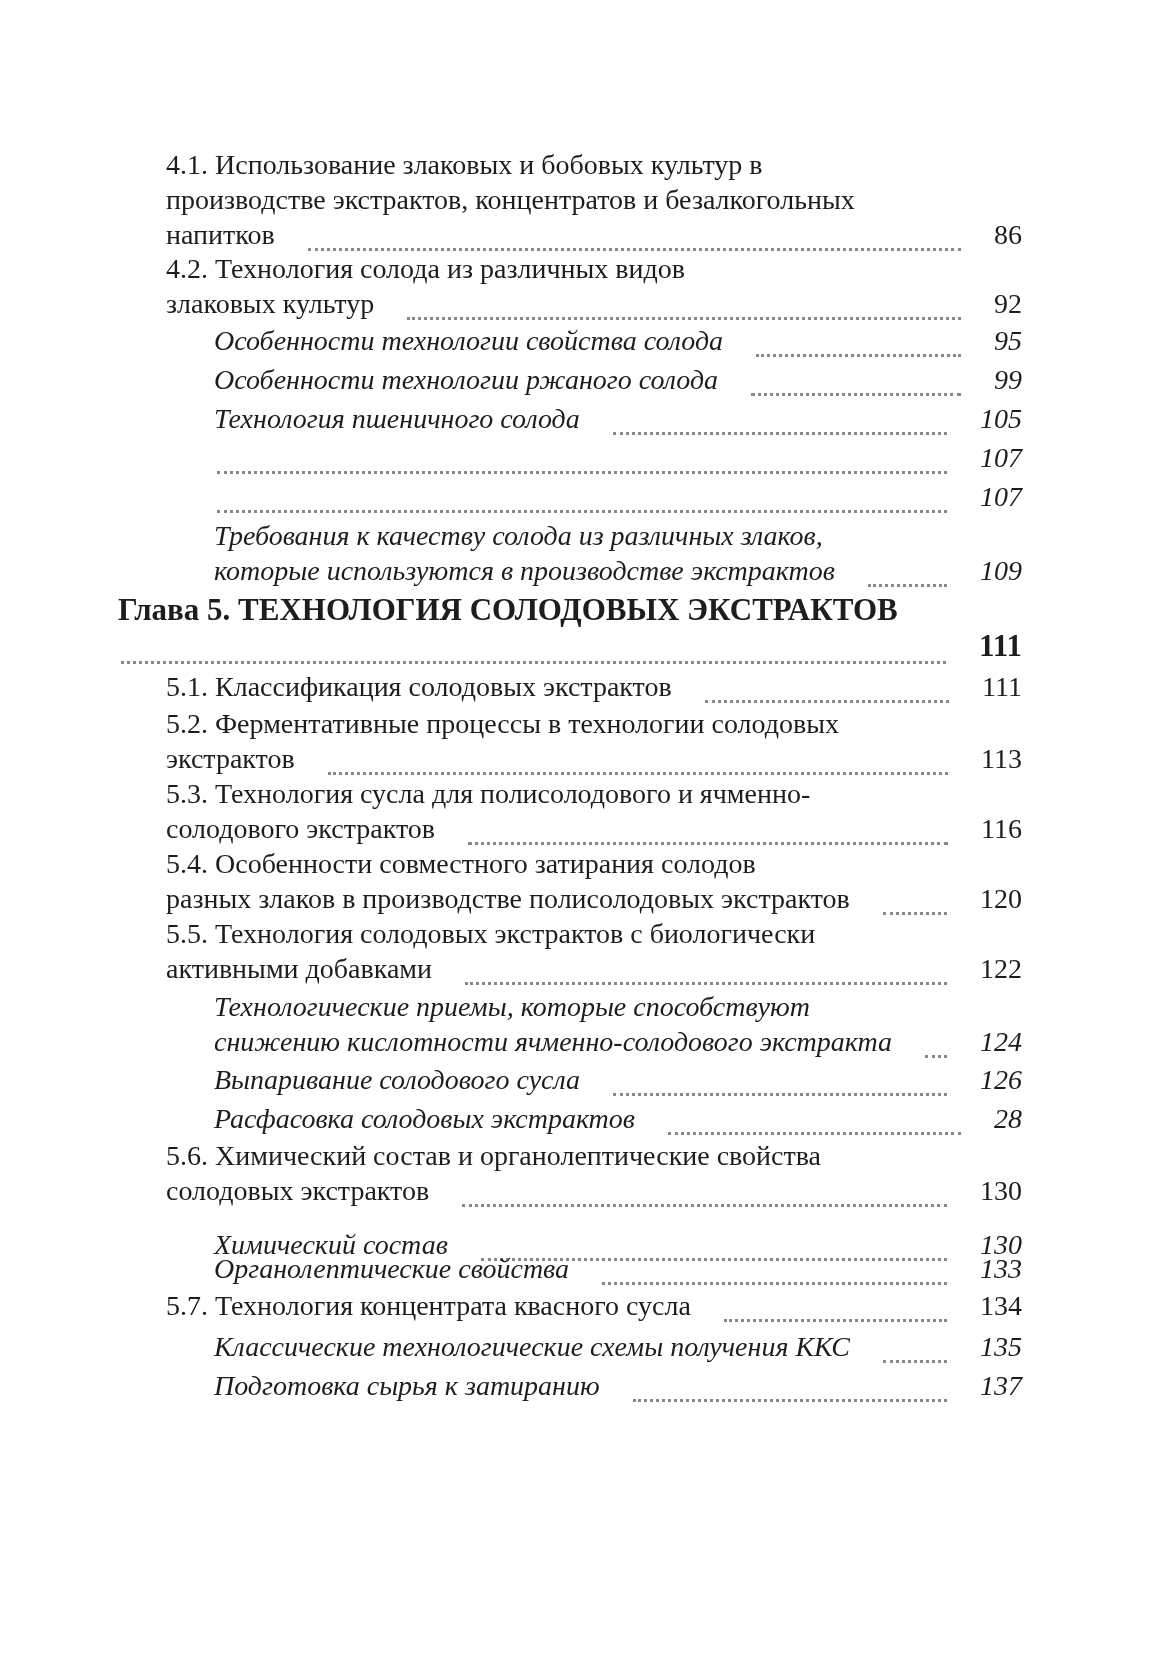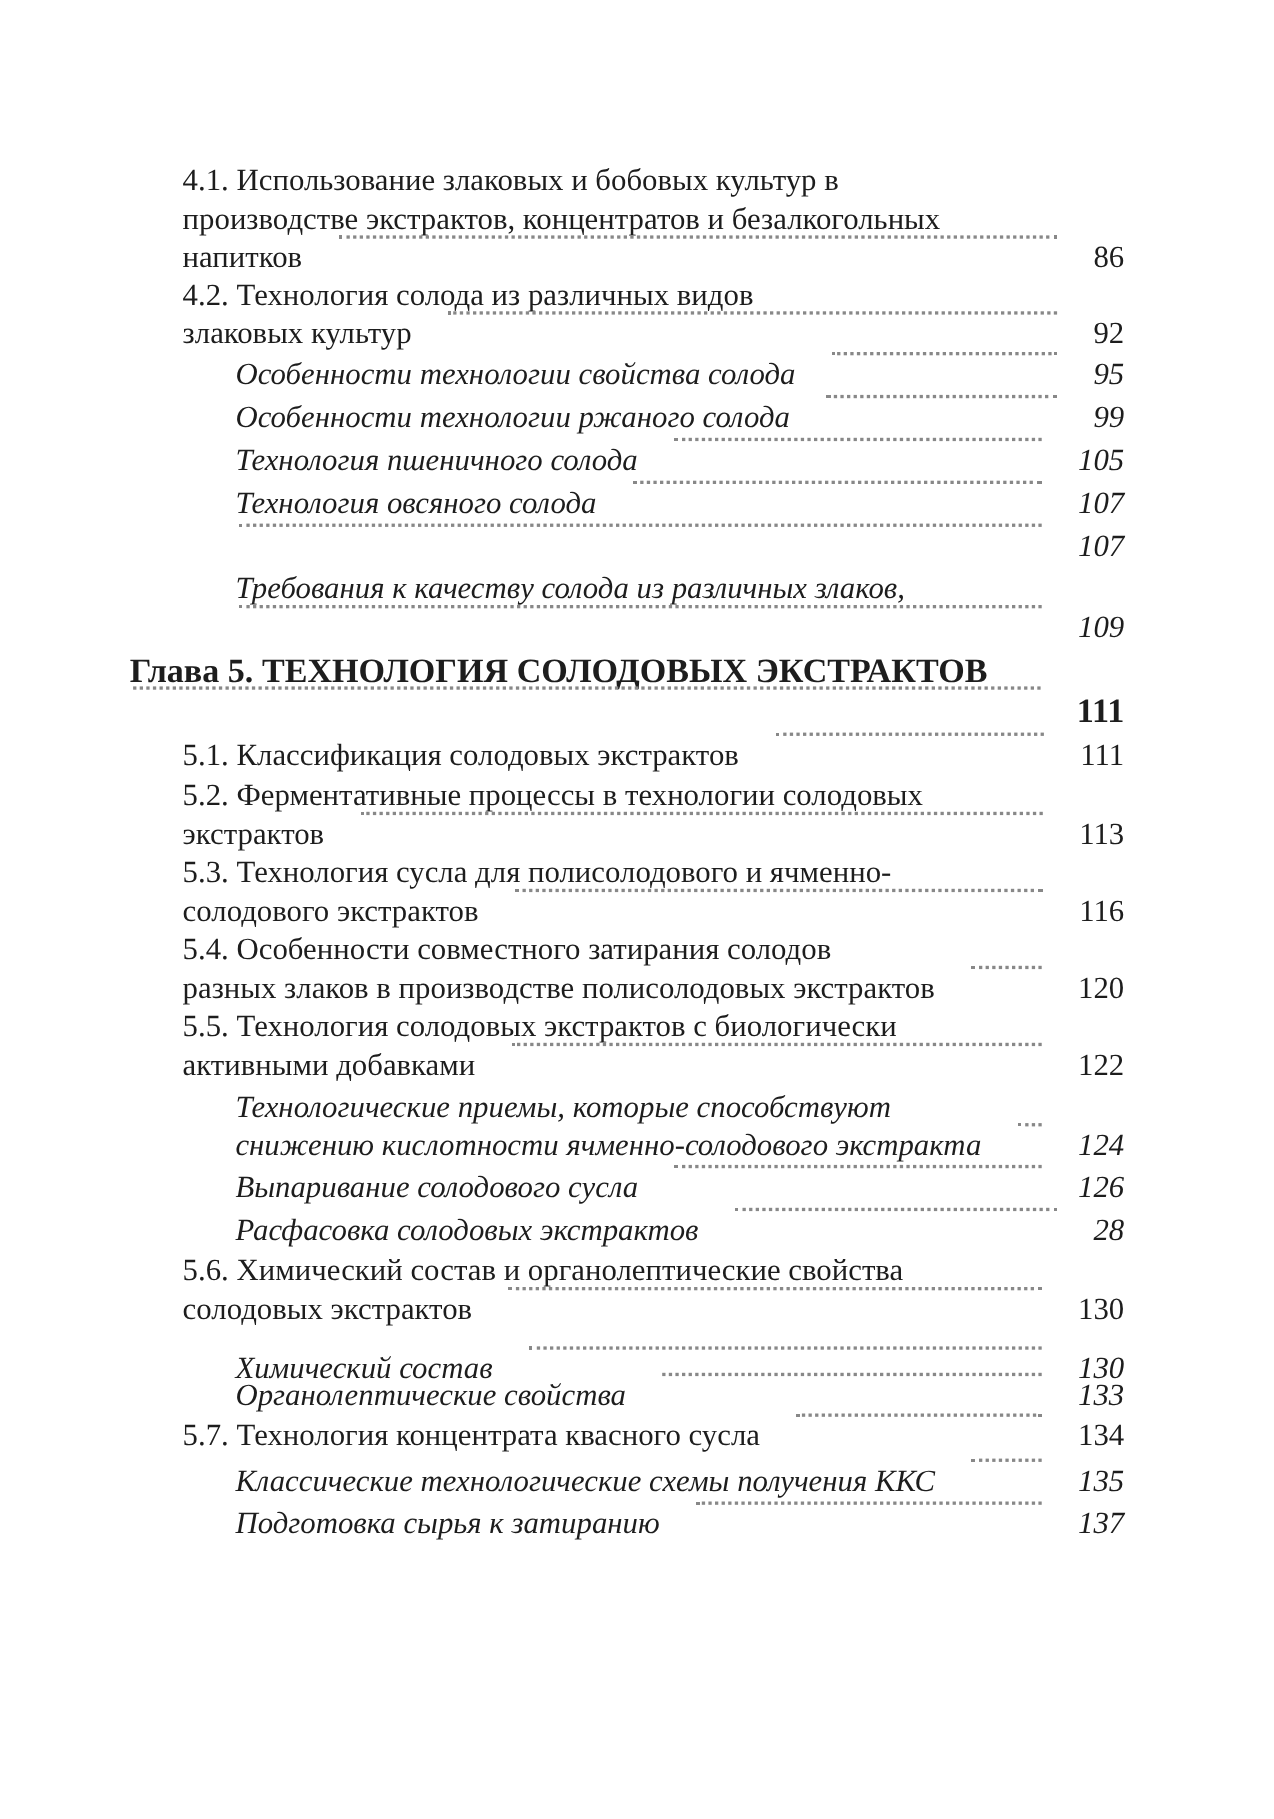--- a/index.html
+++ b/index.html
@@ -1,21 +1,21 @@
 <!DOCTYPE html>
 <html><head>
 <meta charset="utf-8">
 <style>
   html, body { margin:0; padding:0; background:#ffffff; }
   body { width:1158px; height:1654px; position:relative; overflow:hidden;
          font-family:"Liberation Serif","DejaVu Serif",serif; color:#1d1d1d; }
   #toc { position:absolute; left:0; top:0; width:1158px; }
   .entry { position:absolute; font-size:28px; line-height:37px; }
   .line { position:absolute; white-space:nowrap; }
-  .lastline { display:flex; align-items:flex-start;gap:30px; }
+  .lastline { display:flex; align-items:flex-end;gap:30px; }
   .dots { flex:1; height:0; border-bottom:3px dotted #888; margin:0 3px 0 3px; transform:translateY(-2px); }
   .num { white-space:nowrap; }
   .sec { left:166px; width:856px; }
   .sub { left:214px; width:808px; font-style:italic; }
   .chap { left:118px; width:904px; font-size:31px; font-weight:bold; line-height:40px; }
 </style>
 </head>
 <body>
 
 <div id="toc">
@@ -55,34 +55,34 @@
   </div>
   <div class="entry sub" style="top:400px">
     <div class="line lastline" style="top:0;width:100%">
       <span>Технология пшеничного солода</span>
       <span class="dots"></span>
       <span class="num">105</span>
     </div>
   </div>
   <div class="entry sub" style="top:439px">
     <div class="line lastline" style="top:0;width:100%">
-      <span>Технология овсяного солода</span>
       <span class="dots"></span>
       <span class="num">107</span>
     </div>
   </div>
   <div class="entry sub" style="top:478px">
     <div class="line lastline" style="top:0;width:100%">
       <span class="dots"></span>
       <span class="num">107</span>
     </div>
   </div>
   <div class="entry sub" style="top:517px">
     <div class="line" style="top:0">Требования к качеству солода из различных злаков,</div>
     <div class="line lastline" style="top:35px;width:100%">
+      <span>которые используются в производстве экстрактов</span>
       <span class="dots"></span>
       <span class="num">109</span>
     </div>
   </div>
 
   <div class="entry chap" style="top:590px">
     <div class="line" style="top:0">Глава 5. ТЕХНОЛОГИЯ СОЛОДОВЫХ ЭКСТРАКТОВ</div>
     <div class="line lastline" style="top:36px;width:100%">
       <span class="dots"></span>
       <span class="num">111</span>

